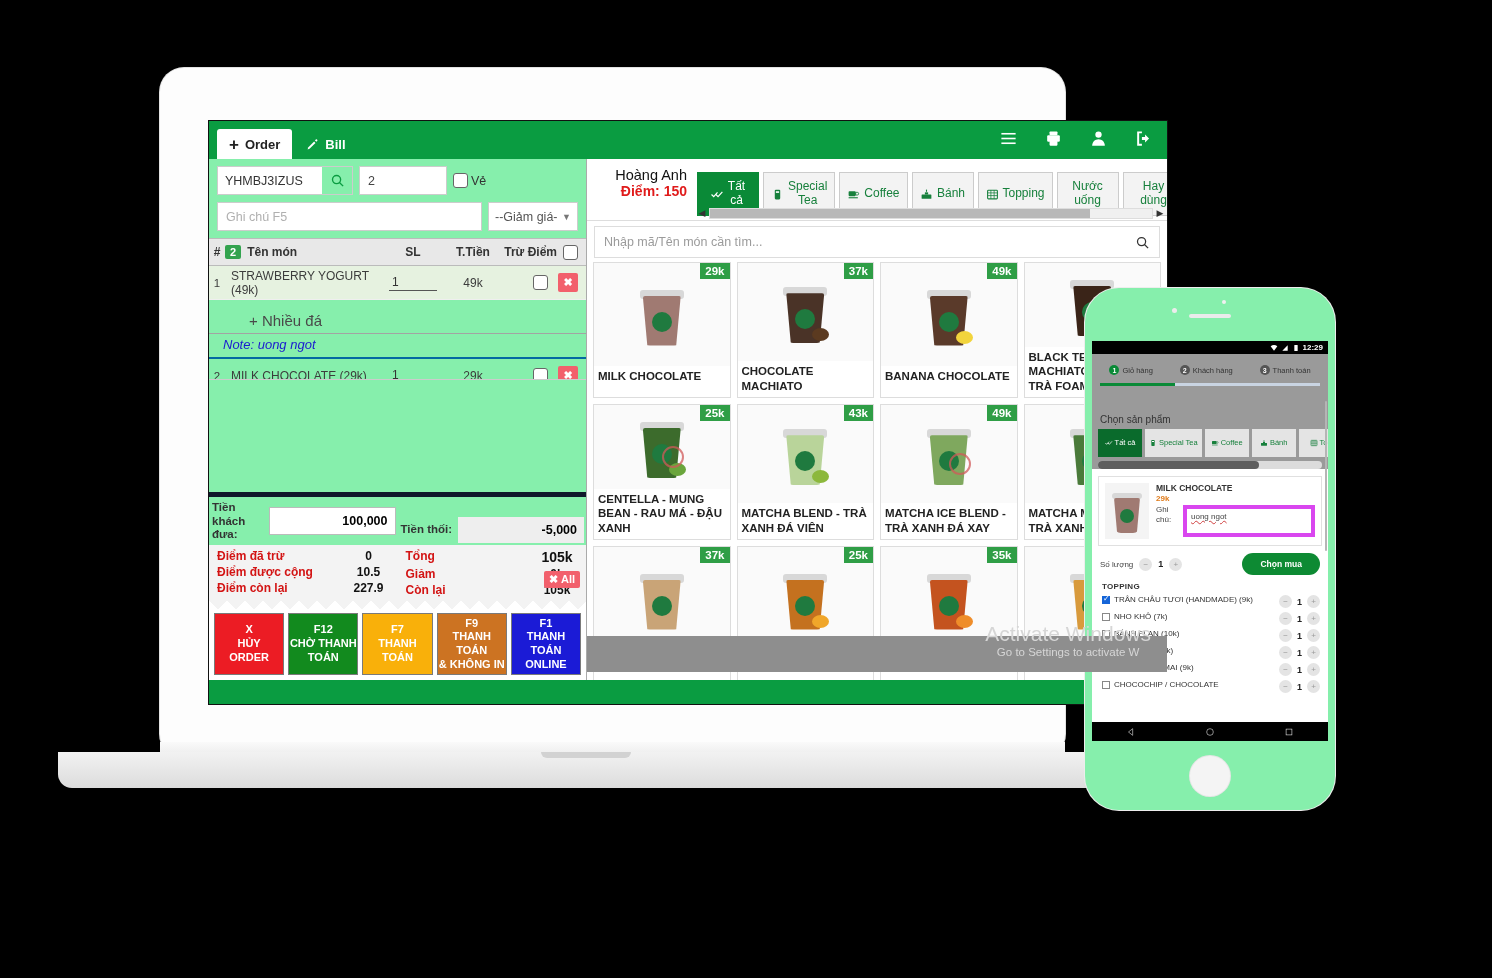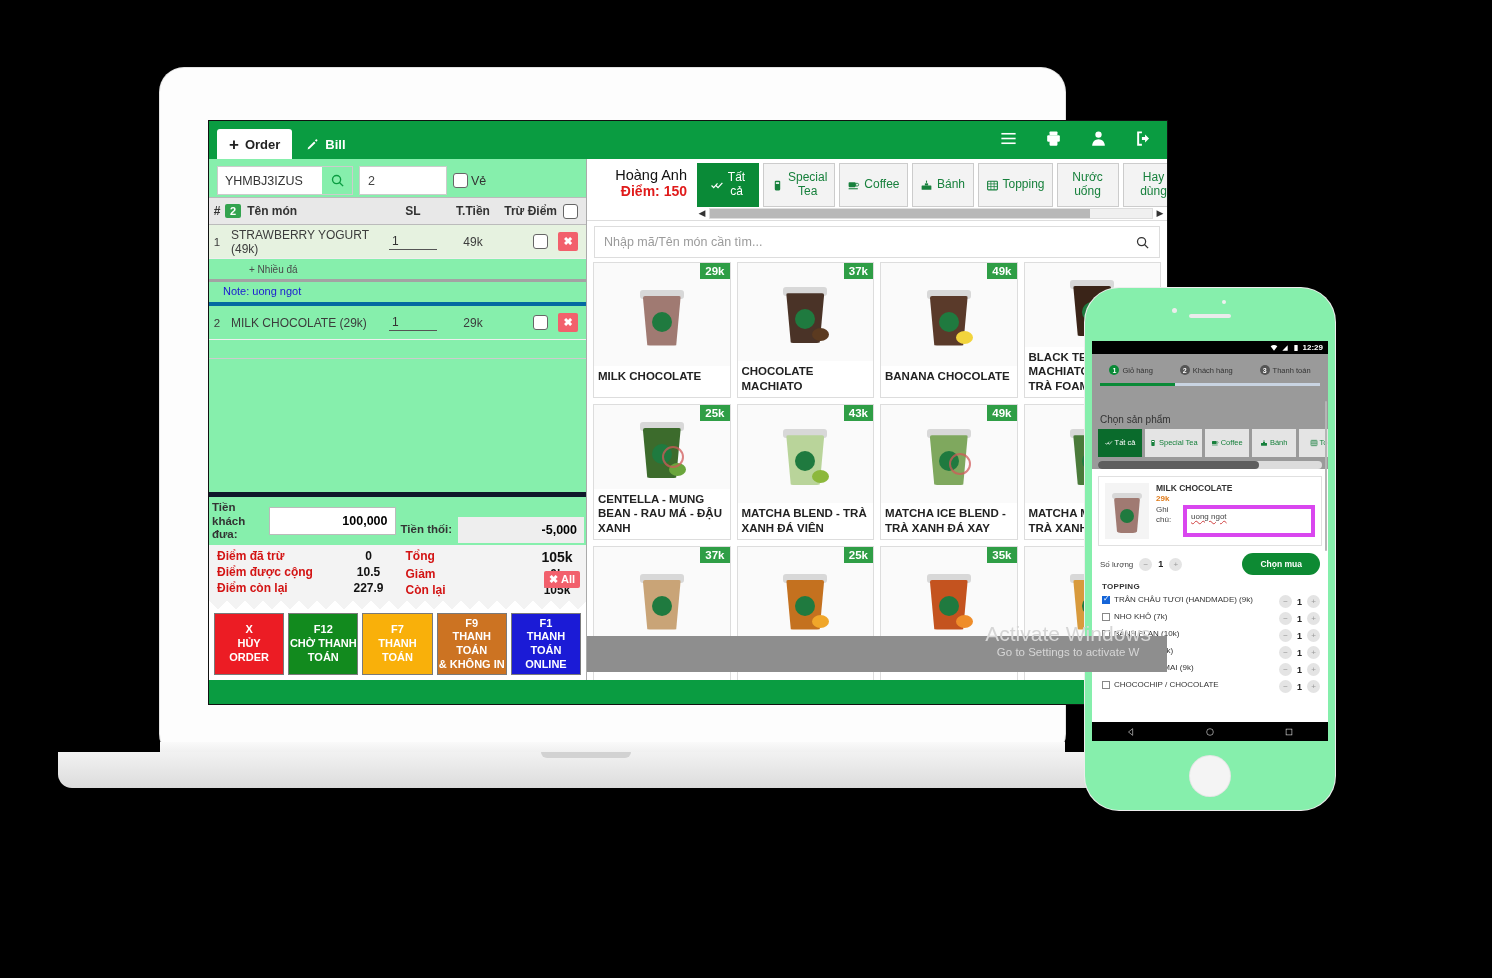--- a/index.html
+++ b/index.html
@@ -101,24 +101,24 @@
   .i-sl { width:62px; display:flex; justify-content:center; }
   .i-sl input { width:48px; border:none; border-bottom:1.4px solid #555;
     text-align:left; font-size:12px; padding:0 0 1px 3px; background:transparent;
     outline:none; color:#333; }
   .i-tt { width:58px; text-align:center; font-size:12px; }
   .i-td { width:84px; display:flex; align-items:center; justify-content:flex-end;
     gap:10px; padding-right:8px; }
   .del-btn { background:#f2606c; color:#fff; width:20px; height:19px; font-size:11px;
     display:flex; align-items:center; justify-content:center; border-radius:2px;
     cursor:pointer; font-weight:bold; }
-  .opt-row { font-size:10px; color:#4a4a4a; padding:5px 0 4px 40px;
-    border-bottom:3px solid #a3a3a3;}
-  .note-row { font-size:11px; color:#1a1ad0; padding:3px 0 5px 14px;
-    border-bottom:4px solid #0369a1;}
+  .opt-row { font-size:15px; color:#4a4a4a; padding:12px 0 4px 40px;
+    border-bottom:1px solid #a3a3a3;}
+  .note-row { font-size:13px; color:#1a1ad0; padding:3px 0 5px 14px;
+    border-bottom:2px solid #0369a1;font-style:italic;}
   .filler { border-top:1px solid #ccc; flex:1; }
 
   
   .money-top { display:flex; border-top:5px solid #0f172a; font-size:12px;align-items:flex-end; }
   .mt-l { flex:1; display:flex; align-items:center; }
   .mt-lbl { width:58px; font-weight:bold; color:#333; padding:4px 3px;
     line-height:1.15; font-size:11.5px; }
   .mt-val { flex:1; border:1px solid #bbb; background:#fff; text-align:right;
     font-weight:bold; font-size:12.5px; padding:6px 7px; margin:2px; }
   .mt-val.grey { background:#eee; border:none; }
@@ -147,21 +147,21 @@
 
   
   .prod-panel { flex:1; display:flex; flex-direction:column; background:#fff;
     overflow:hidden; }
   .cust-bar { display:flex; align-items:stretch; height:62px;
     border-bottom:1px solid #ddd; }
   .cust-info { width:108px; text-align:right; padding:8px 8px 0 4px; }
   .cust-name { font-size:14.5px; font-weight:normal; color:#111; }
   .cust-pts { font-size:14px; font-weight:bold; color:#e01b1b; }
   .cat-scroll { flex:1; overflow:hidden; position:relative; }
-  .cats { display:flex; gap:4px; padding:4px 0 0 2px; }
+  .cats { display:flex; gap:4px; padding:13px 0 0 2px; }
   .cat { min-width:62px; height:44px; border:1px solid #ccc; background:#f3f3f3;
     color:#17803c; font-size:12px; display:flex; align-items:center;
     justify-content:center; gap:4px; padding:0 7px; text-align:center;
     line-height:1.15; cursor:pointer; flex-shrink:0; }
   .cat.active { background:#0a8a37; color:#fff; border-color:#0a8a37; }
   .cat svg { width:13px; height:13px; flex-shrink:0; }
   .cat .lbl { white-space:pre-line; }
   .hscroll { position:absolute; left:0; right:0; bottom:1px; height:12px;
     display:flex; align-items:center; }
   .hs-arrow { width:14px; text-align:center; font-size:9px; color:#333; }
@@ -349,20 +349,27 @@
                 </svg>
             </div>
           </div>
           <input class="inp qty-inp" value="2" style="">
           <div class="chk-ve">
             <span class="cbox"></span>
             <span>Vẻ</span>
           </div>
         </div>
 
+        <div class="row-note">
+          <input class="inp note-inp" placeholder="Ghi chú F5" style="">
+          <div class="sel">
+            <span>--Giảm giá-</span>
+            <span class="caret">▼</span>
+          </div>
+        </div>
 
         <div class="tbl-head">
           <div class="th-num">#</div>
           <div class="th-name">
             <span class="badge-g">2</span>
             <span>Tên món</span>
           </div>
           <div class="th-sl">SL</div>
           <div class="th-tt">T.Tiền</div>
           <div class="th-td">

